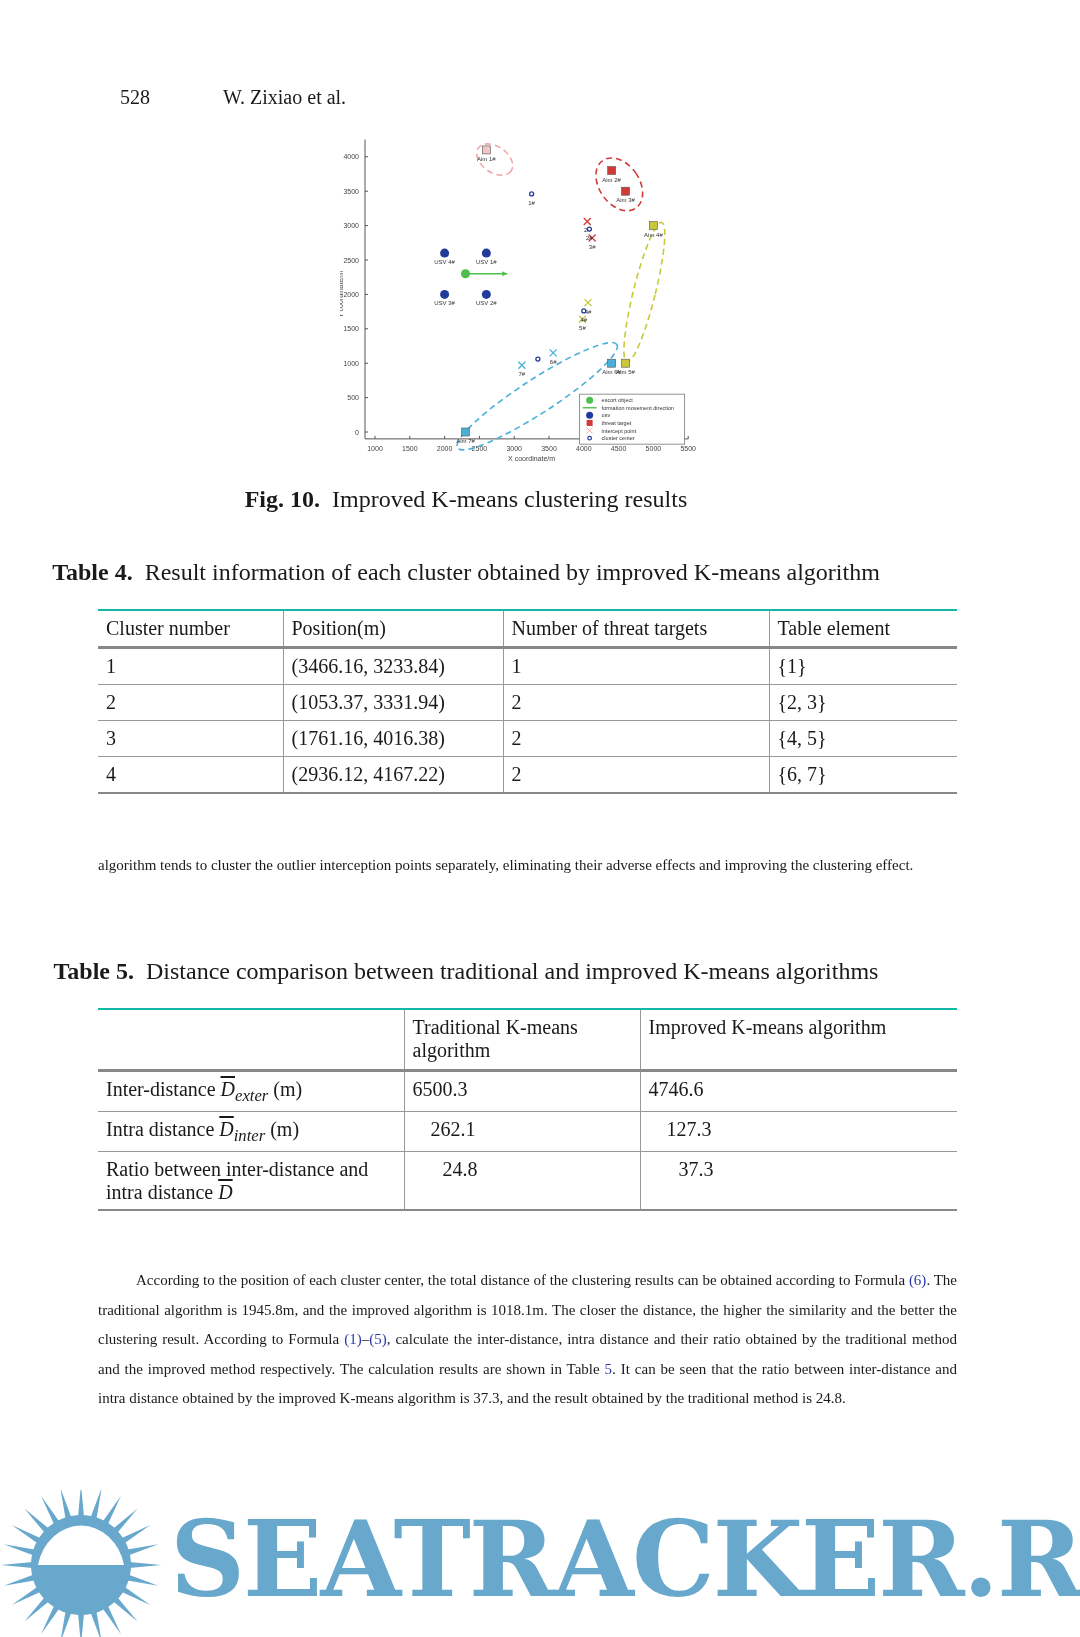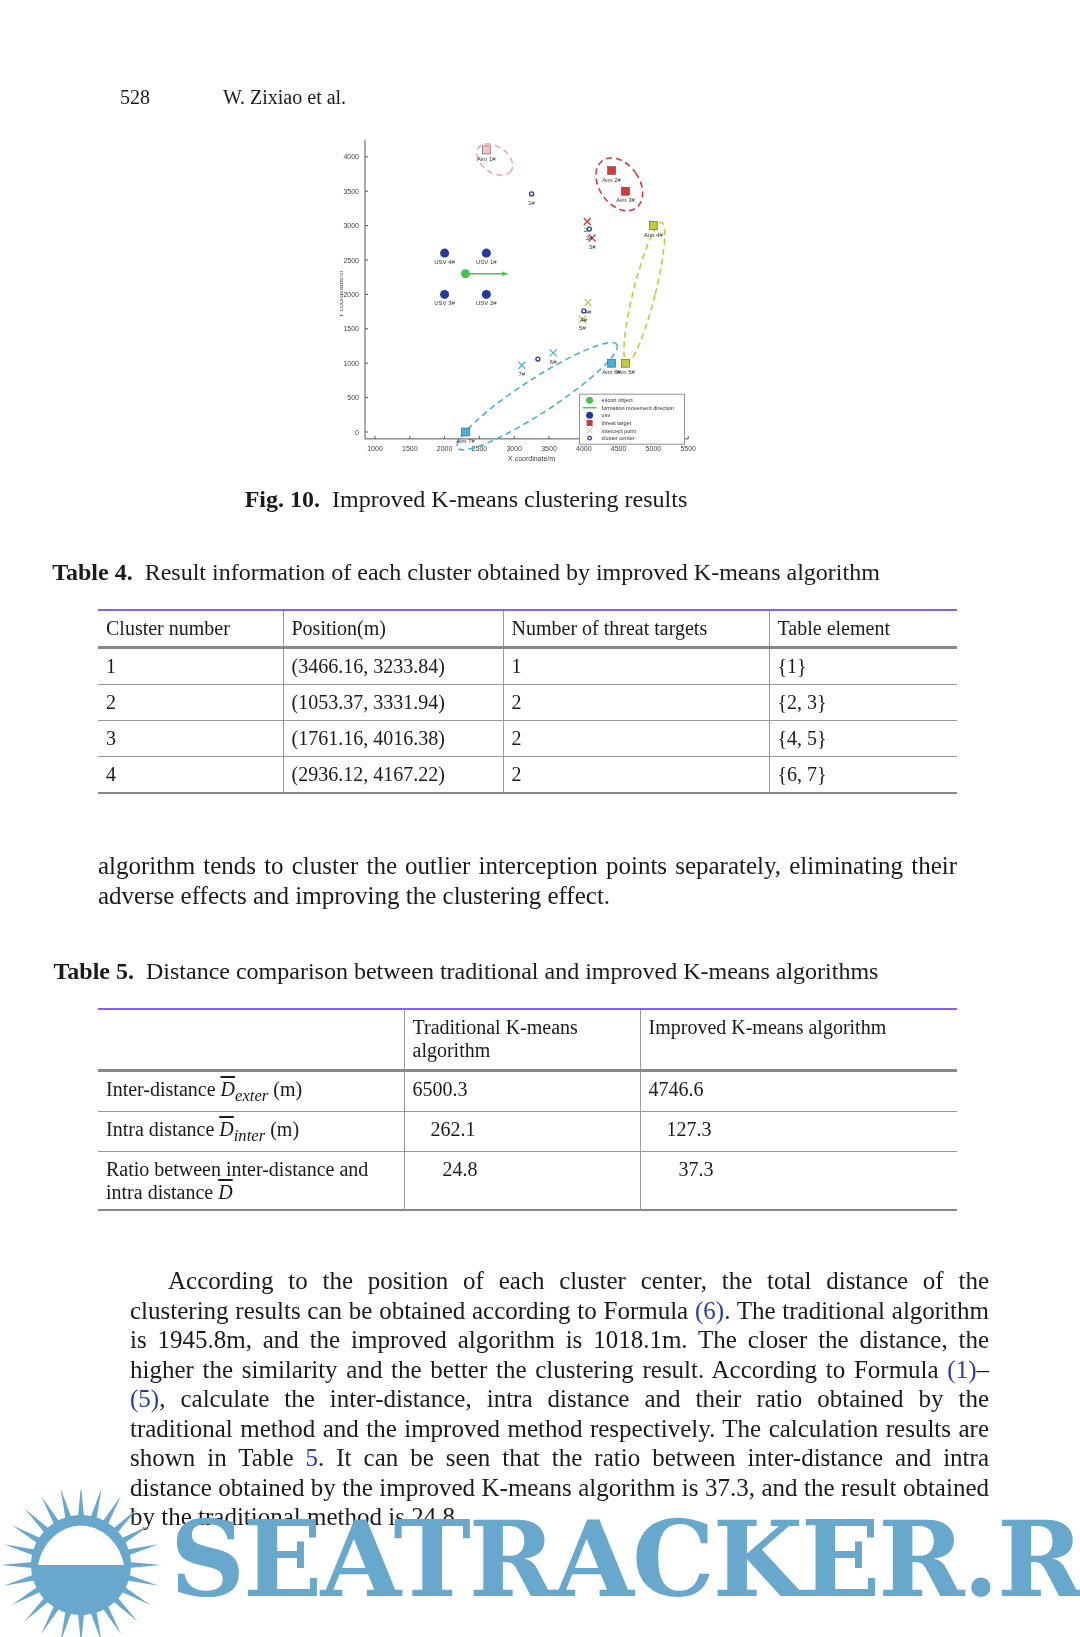--- a/index.html
+++ b/index.html
@@ -6,26 +6,26 @@
   body{width:1080px;height:1637px;position:relative;overflow:hidden;font-family:"Liberation Serif",serif;color:#1a1a1a;}
   .header{position:absolute;top:86px;left:98px;font-size:20px;margin-left:22px;}
   .header .pg{display:inline-block;width:103px;}
   .figure{position:absolute;left:340px;top:135px;width:370px;height:340px;}
   .figure svg{position:absolute;left:0;top:0;}
   .caption{position:absolute;left:0;width:932px;text-align:center;font-size:24px;}
   .caption b{font-weight:bold;}
   table{position:absolute;left:98px;width:859px;border-collapse:collapse;font-size:20px;}
   table td,table th{font-weight:normal;text-align:left;vertical-align:top;padding:6px 8px 5px 8px;border-left:1px solid #999;}
   table td:first-child,table th:first-child{border-left:none;}
-  table tr.hdr th{border-top:2px solid #8b5cf6;border-bottom:3px solid #888;}
+  table tr.hdr th{border-top:2px solid #14b8a6;border-bottom:3px solid #888;}
   table tr.body td{border-bottom:1px solid #999;}
   table tr.body.last td{border-bottom:2px solid #888;}
   .t4 td,.t4 th{height:24px;}
-  .para{position:absolute;left:98px;width:859px;font-size:25px;line-height:29.5px;text-align:justify;}
-  .indent{text-indent:38px;margin-left:32px;}
+  .para{position:absolute;left:98px;width:859px;font-size:15px;line-height:29.5px;text-align:justify;}
+  .indent{text-indent:38px;}
   .ref{color:#2a3aa8;}
   .math i{font-style:italic;}
   .ov{text-decoration:overline;}
   .watermark{position:absolute;left:0;top:1490px;width:1080px;height:147px;}
   .wm-text{position:absolute;left:170px;top:1505px;font-family:"DejaVu Serif",serif;font-weight:bold;font-size:104px;letter-spacing:-2px;color:#68a8cc;line-height:110px;}
   .indentcell{padding-left:26px !important;margin-top:38px;}
   .indentcell2{padding-left:38px !important;}
 </style>
 </head>
 <body>

